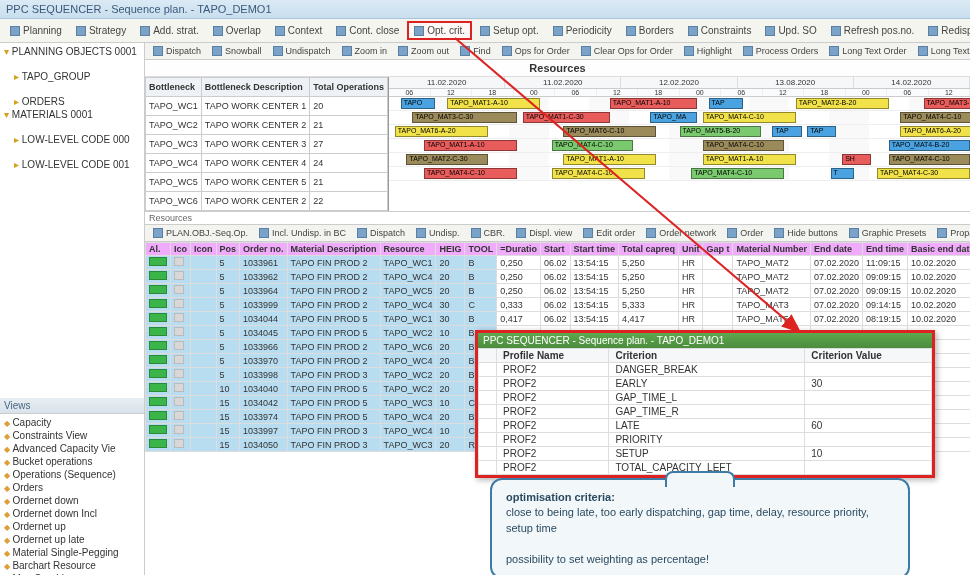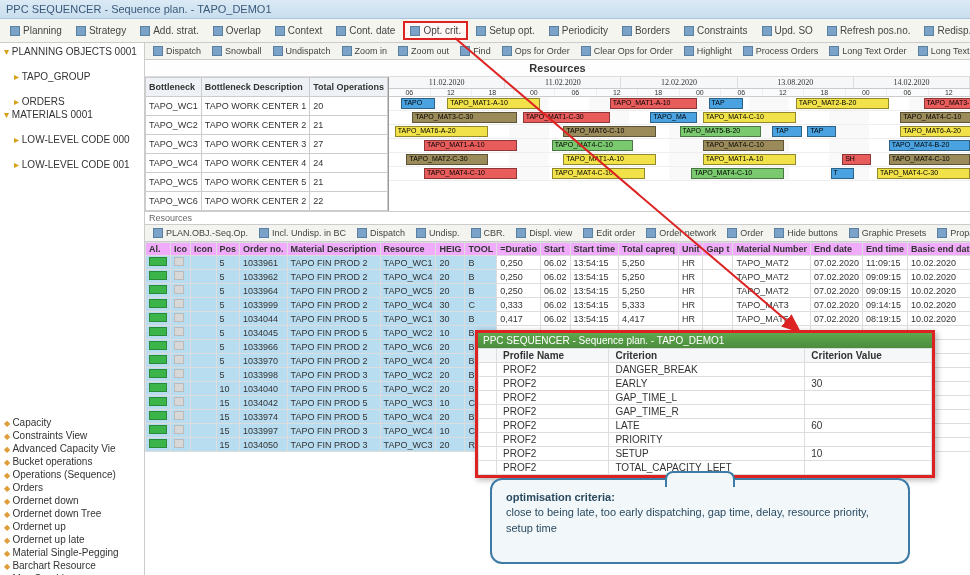--- a/index.html
+++ b/index.html
@@ -119,21 +119,21 @@
   .gantt-right {
     flex:1;
     overflow:hidden;
     position:relative;
   }
   .timescale {
     display:flex;
     border-bottom:1px solid #ccc;
     background:#f5f7f9;
   }
-  .timescale .day { flex:1; text-align:center; font-size:8px; border-right:1px solid #ddd; padding:1px 0;font-family:Liberation Serif, serif; }
+  .timescale .day { flex:1; text-align:center; font-size:8px; border-right:1px solid #ddd; padding:1px 0; }
   .timescale2 {
     display:flex;
     border-bottom:1px solid #ccc;
     background:#fafbfc;
   }
   .timescale2 div { flex:1; text-align:center; font-size:7px; border-right:1px solid #eee; }
   .gantt-row {
     height:14px;
     border-bottom:1px solid #eee;
     position:relative;
@@ -256,21 +256,21 @@
     <div class="tbtn">
       <span class="ic"></span>
       <span>Overlap</span>
     </div>
     <div class="tbtn">
       <span class="ic"></span>
       <span>Context</span>
     </div>
     <div class="tbtn">
       <span class="ic"></span>
-      <span>Cont. date</span>
+      <span>Cont. close</span>
     </div>
     <div class="tbtn highlighted">
       <span class="ic"></span>
       <span>Opt. crit.</span>
     </div>
     <div class="tbtn">
       <span class="ic"></span>
       <span>Setup opt.</span>
     </div>
     <div class="tbtn">
@@ -303,29 +303,30 @@
   <div class="leftcol">
     <div class="tree" id="objects-tree">
         <div class="node open ind0">PLANNING OBJECTS 0001</div>
         <div class="node folder ind1">TAPO_GROUP</div>
         <div class="node folder ind1">ORDERS</div>
         <div class="node open ind0">MATERIALS 0001</div>
         <div class="node folder ind1">LOW-LEVEL CODE 000</div>
         <div class="node folder ind1">LOW-LEVEL CODE 001</div>
       </div>
     <div style="flex:1"></div>
+    <div class="panel-hdr">Views</div>
     <div class="tree views" id="views-tree" style="height:170px; overflow:hidden;">
         <div class="node">Capacity</div>
         <div class="node">Constraints View</div>
         <div class="node">Advanced Capacity Vie</div>
         <div class="node">Bucket operations</div>
         <div class="node">Operations (Sequence)</div>
         <div class="node">Orders</div>
         <div class="node">Ordernet down</div>
-        <div class="node">Ordernet down Tree</div>
+        <div class="node">Ordernet down Incl</div>
         <div class="node">Ordernet up</div>
         <div class="node">Ordernet up late</div>
         <div class="node">Material Single-Pegging</div>
         <div class="node">Barchart Resource</div>
         <div class="node">Mps Graphics</div>
       </div>
   </div>
 
   <div class="maincol">
     <div class="subtoolbar" id="sub-toolbar">
@@ -872,13 +873,14 @@
       <polygon points="0 0, 10 4, 0 8" fill="#d22"></polygon>
     </marker>
   </defs>
   <line x1="455" y1="38" x2="800" y2="332" stroke="#d22" stroke-width="2" marker-end="url(#ah)"></line>
 </svg>
 
 <div class="callout" style="left:490px; top:478px; width:420px;">
   <div class="notch"></div>
   <b>optimisation criteria:</b><br>
   <span>close to being late, too early dispatching, gap time, delay, resource priority, setup time</span><br><br>
+  <span>possibility to set weighting as percentage!</span>
 </div>
 
 </body></html>

